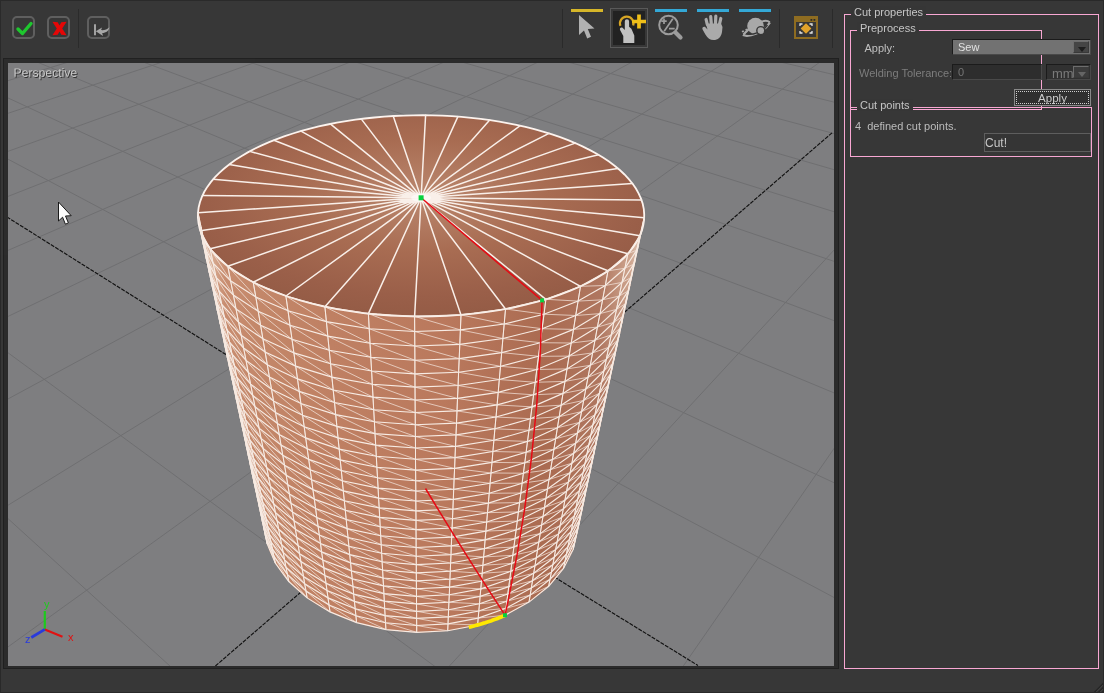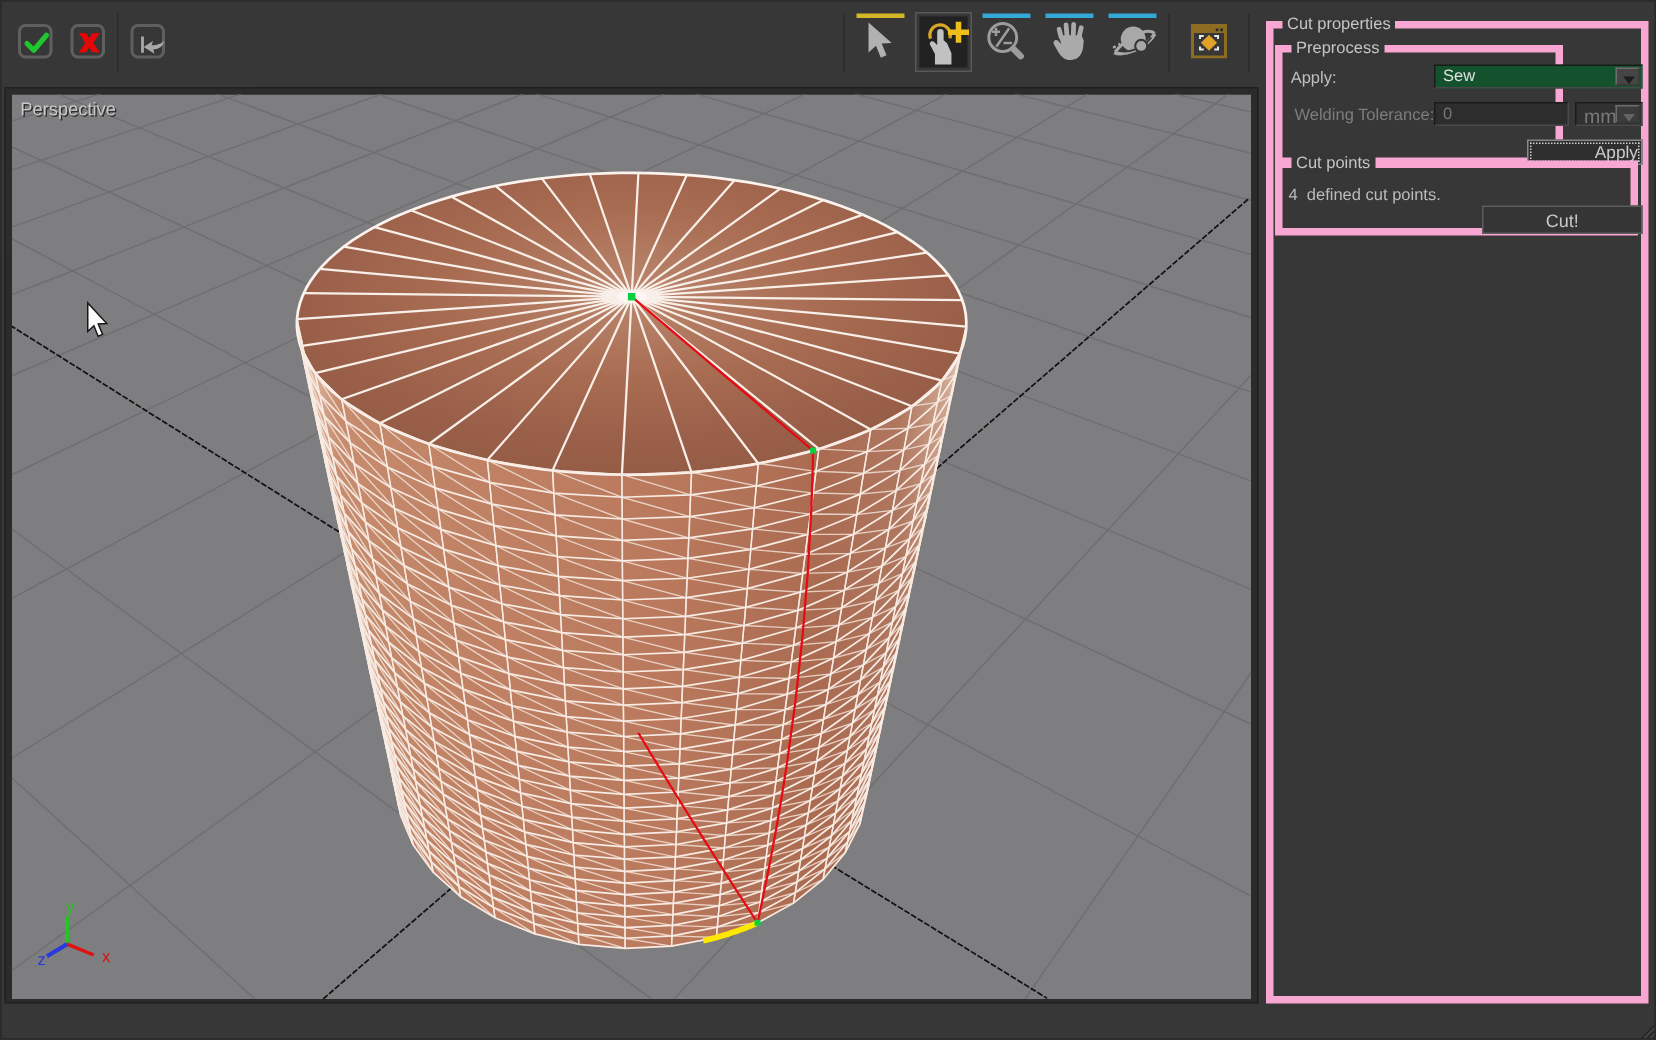--- a/index.html
+++ b/index.html
@@ -1,24 +1,24 @@
 <!DOCTYPE html>
 <html><head><meta charset="utf-8"><style>
 *{margin:0;padding:0;box-sizing:border-box}
 html,body{width:1104px;height:693px;overflow:hidden}
 body{background:#373737;font-family:"Liberation Sans",sans-serif;position:relative;border:1px solid #2a2a2a;transform:translateZ(0);opacity:0.999}
 .abs{position:absolute}
 .tbtn{position:absolute;width:23px;height:23px;border:2px solid #606060;border-radius:5px;top:15px}
 .vsep{position:absolute;width:1px;background:#2b2b2b;top:8px;height:39px}
 #viewframe{position:absolute;left:2px;top:57px;width:836px;height:611px;background:#2c2c2c;border:1px solid #212121}
 #vp{position:absolute;left:4px;top:4px}
-.grp{position:absolute;border:5px solid #f9a8d4;color:#c6c6c6;font-size:11px}
+.grp{position:absolute;border:1px solid #f9a8d4;color:#c6c6c6;font-size:11px}
 .grplabel{position:absolute;top:-9px;left:6px;background:#373737;padding:0 3px;color:#c6c6c6}
 .row{position:absolute;color:#c0c0c0;font-size:11px}
-.combo{position:absolute;background:#14532d;border:1px solid #1c1c1c;border-bottom-color:#4a4a4a;border-right-color:#4a4a4a}
+.combo{position:absolute;background:#737373;border:1px solid #1c1c1c;border-bottom-color:#4a4a4a;border-right-color:#4a4a4a}
 .combobtn{position:absolute;right:1px;top:1px;bottom:1px;width:16px;background:#464646;border:1px solid #3a3a3a;border-top-color:#6e6e6e;border-left-color:#6e6e6e}
 .arrow{position:absolute;left:4px;top:5px;width:0;height:0;border-left:4px solid transparent;border-right:4px solid transparent;border-top:5px solid #1f1f1f}
 </style></head><body>
 
 <div class="tbtn" style="left:11px">
 <svg width="21" height="21" viewBox="0 0 21 21">
       <path d="M4,11 L8.5,15.5 L17,5.5" stroke="#1ec82e" stroke-width="3.4" fill="none" stroke-linecap="round" stroke-linejoin="round"></path>
     </svg>
 </div>
 <div class="tbtn" style="left:46px">
@@ -213,27 +213,27 @@
 <div class="combo" style="left:101px;top:33px;width:90px;height:16px;background:#2e2e2e">
 <div style="position:absolute;left:5px;top:1px;color:#767676;font-size:11px">0</div>
 </div>
 <div class="combo" style="left:195px;top:33px;width:45px;height:16px;background:#323232">
 <div style="position:absolute;left:5px;top:1px;color:#7b7b7b;font-size:13px">mm</div>
 <div class="combobtn" style="background:#3d3d3d">
         <div class="arrow" style="border-top-color:#666666"></div>
       </div>
 </div>
 <div style="position:absolute;left:163px;top:58px;width:77px;height:17px;background:#303030;border:1px solid #8a8a8a">
-<div style="position:absolute;left:1px;top:1px;right:1px;bottom:1px;border:1px dotted #cfcfcf;text-align:right;color:#cdcdcd;font-size:11.5px;line-height:13px">Apply</div>
+<div style="position:absolute;left:1px;top:1px;right:1px;bottom:1px;border:1px dotted #cfcfcf;text-align:center;color:#cdcdcd;font-size:11.5px;line-height:13px">Apply</div>
 </div>
 </div>
 <div class="grp" style="left:849px;top:106px;width:242px;height:50px">
 <div class="grplabel">Cut points</div>
 <div class="row" style="left:4px;top:12px;color:#bdbdbd">4&nbsp;&nbsp;defined cut points.</div>
-<div style="position:absolute;left:133px;top:25px;width:107px;height:19px;background:#363636;border:1px solid #5f5f5f;text-align:center;color:#c9c9c9;font-size:12px;line-height:18px">Cut!</div>
+<div style="position:absolute;left:133px;top:25px;width:107px;height:19px;background:#363636;border:1px solid #5f5f5f;color:#c9c9c9;font-size:12px;line-height:18px">Cut!</div>
 </div>
 
 <svg class="abs" style="left:1090px;top:678px" width="14" height="15" viewBox="0 0 14 15">
 <g stroke="#262626" stroke-width="1.6">
       <path d="M3,14 L13,4 M7,14 L13,8 M11,14 L13,12"></path>
     </g>
 <g stroke="#454545" stroke-width="1">
       <path d="M4.2,14 L13.2,5 M8.2,14 L13.2,9 M12.2,14 L13.2,13"></path>
     </g>
 </svg>

